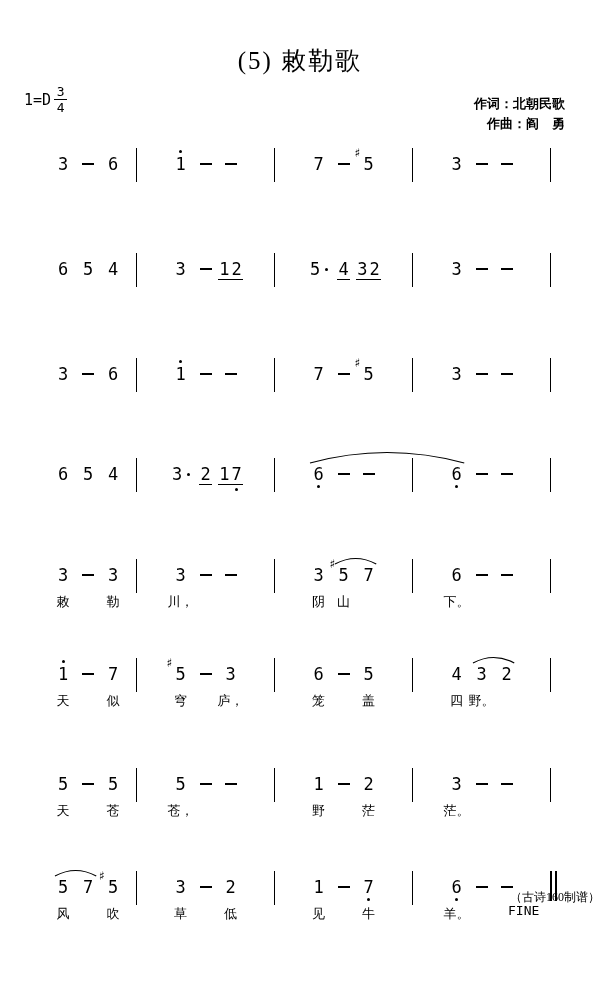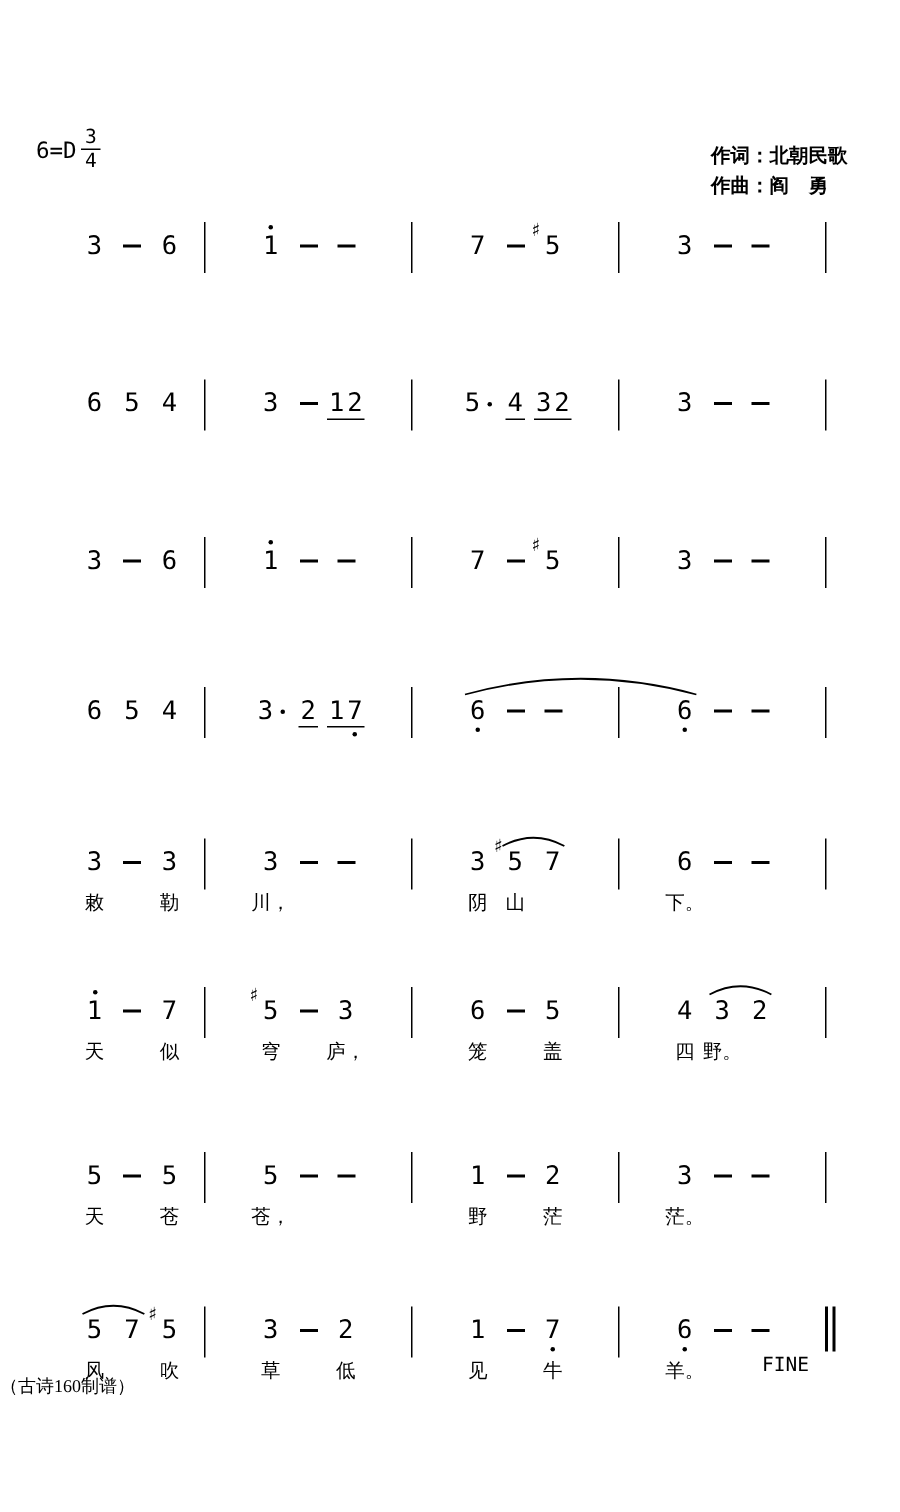--- a/index.html
+++ b/index.html
@@ -6,21 +6,21 @@
   .page{position:relative;width:600px;height:1008px;background:#fff;color:#000;overflow:hidden;
         font-family:"Liberation Serif","DejaVu Serif",serif;}
   .title{position:absolute;top:44px;left:0;width:100%;text-align:center;margin:0;
          font:400 25px "Liberation Serif","DejaVu Serif",serif;letter-spacing:2px;}
   .keysig{position:absolute;left:24px;top:84px;display:flex;align-items:center;gap:3px;
           font-family:"DejaVu Sans Mono","Liberation Mono",monospace;}
   .keytxt{font-size:15px;}
   .frac{display:inline-flex;flex-direction:column;align-items:center;font-size:13px;line-height:15px;}
   .fline{width:13px;height:1px;background:#000;}
   .credits{position:absolute;left:474px;top:94px;white-space:nowrap;
-           font:700 13px "Liberation Sans","DejaVu Sans",sans-serif;line-height:20px;}
+           font:700 13px "Liberation Sans","DejaVu Sans",sans-serif;line-height:20px;text-align:right;}
   .score{position:absolute;left:0;top:0;width:100%;height:100%;}
   .line{position:absolute;left:40px;display:flex;align-items:flex-start;}
   .measure{display:flex;justify-content:center;width:137px;}
   .measure.first{width:96px;}
   .ncol{display:flex;flex-direction:column;align-items:center;width:25px;}
   .note{height:24px;display:flex;align-items:center;justify-content:center;
         font:17px "DejaVu Sans Mono","Liberation Mono",monospace;}
   .grp{display:inline-flex;line-height:20px;position:relative;}
   .grp.ul{border-bottom:1px solid #000;}
   .digit{position:relative;display:inline-block;padding:0 1px;}
@@ -32,30 +32,31 @@
   .sharp{position:absolute;left:-8px;top:-8px;font-style:normal;line-height:1;
          font:400 12px "DejaVu Sans","Liberation Sans",sans-serif;}
   .ndot{display:inline-block;align-self:center;width:3px;height:3px;border-radius:50%;background:#000;margin-left:4px;}
   .lyric{margin-top:6px;height:18px;font:13px "Liberation Serif","DejaVu Serif",serif;
          white-space:nowrap;text-align:center;}
   .barline{width:1px;height:34px;background:#000;margin-top:-4px;flex:0 0 1px;}
   .finalbar{display:flex;gap:3px;height:30px;margin-top:-4px;}
   .fb{width:2px;background:#000;display:block;}
   .arc{position:absolute;overflow:visible;}
   .fine{position:absolute;left:508px;top:903px;font:13px "DejaVu Sans Mono","Liberation Mono",monospace;}
-  .footer{position:absolute;top:916px;left:0;width:100%;text-align:left;
+  .footer{position:absolute;top:889px;left:0;width:100%;text-align:right;
           font:12px "Liberation Serif","DejaVu Serif",serif;}
 </style>
 </head>
 <body>
 
 <div class="page">
+  <h1 class="title">(5) 敕勒歌</h1>
 
   <div class="keysig">
-    <span class="keytxt">6=D</span>
+    <span class="keytxt">1=D</span>
     <span class="frac">
       <span>3</span>
       <span class="fline"></span>
       <span>4</span>
     </span>
   </div>
 
   <div class="credits">
     <div>作词：北朝民歌</div>
     <div>作曲：阎　勇</div>

